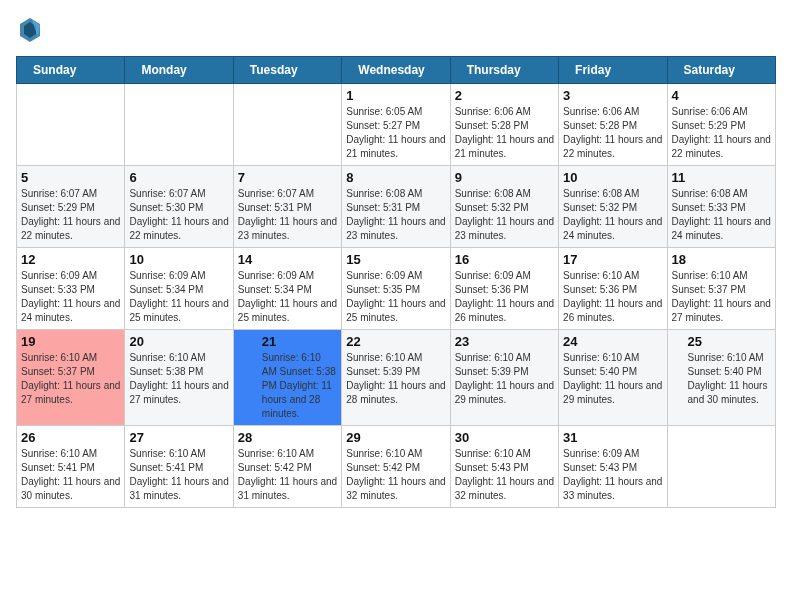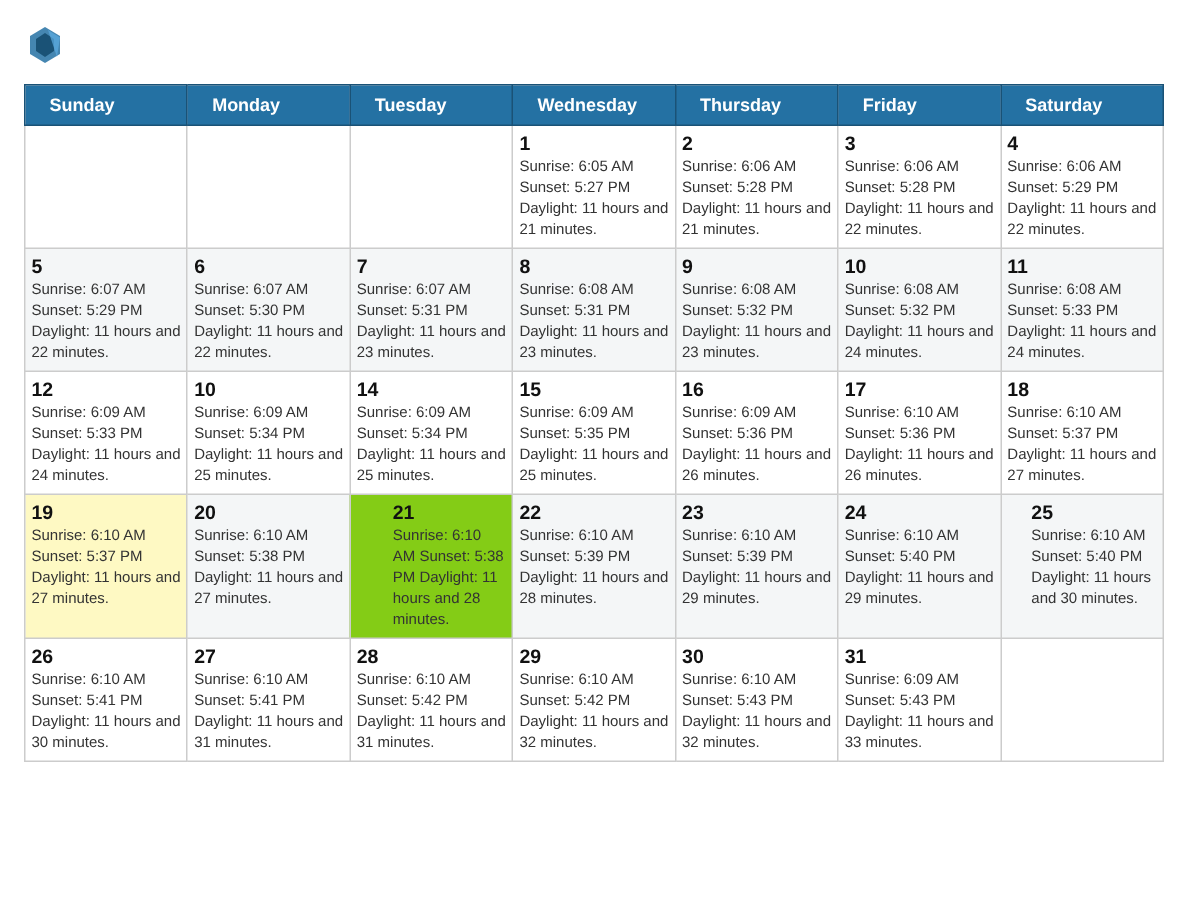--- a/index.html
+++ b/index.html
@@ -246,33 +246,33 @@
 Daylight: 11 hours and 26 minutes.</div>
         </td>
         <td style="background-color: rgb(255, 255, 255); margin-top: 48px;">
           <span class="day-number">18</span>
           <div class="day-info">Sunrise: 6:10 AM
 Sunset: 5:37 PM
 Daylight: 11 hours and 27 minutes.</div>
         </td>
       </tr>
       <tr>
-        <td style="background-color: #fef9c3; margin-left: 12px;">
+        <td style="background-color: #fca5a5; margin-left: 12px;">
           <span class="day-number">19</span>
           <div class="day-info">Sunrise: 6:10 AM
 Sunset: 5:37 PM
 Daylight: 11 hours and 27 minutes.</div>
         </td>
         <td style="background-color: rgb(244, 246, 247);">
           <span class="day-number">20</span>
           <div class="day-info">Sunrise: 6:10 AM
 Sunset: 5:38 PM
 Daylight: 11 hours and 27 minutes.</div>
         </td>
-        <td style="background-color: #84cc16; padding-left: 28px;">
+        <td style="background-color: #3b82f6; padding-left: 28px;">
           <span class="day-number">21</span>
           <div class="day-info">Sunrise: 6:10 AM
 Sunset: 5:38 PM
 Daylight: 11 hours and 28 minutes.</div>
         </td>
         <td style="background-color: rgb(244, 246, 247);">
           <span class="day-number">22</span>
           <div class="day-info">Sunrise: 6:10 AM
 Sunset: 5:39 PM
 Daylight: 11 hours and 28 minutes.</div>

